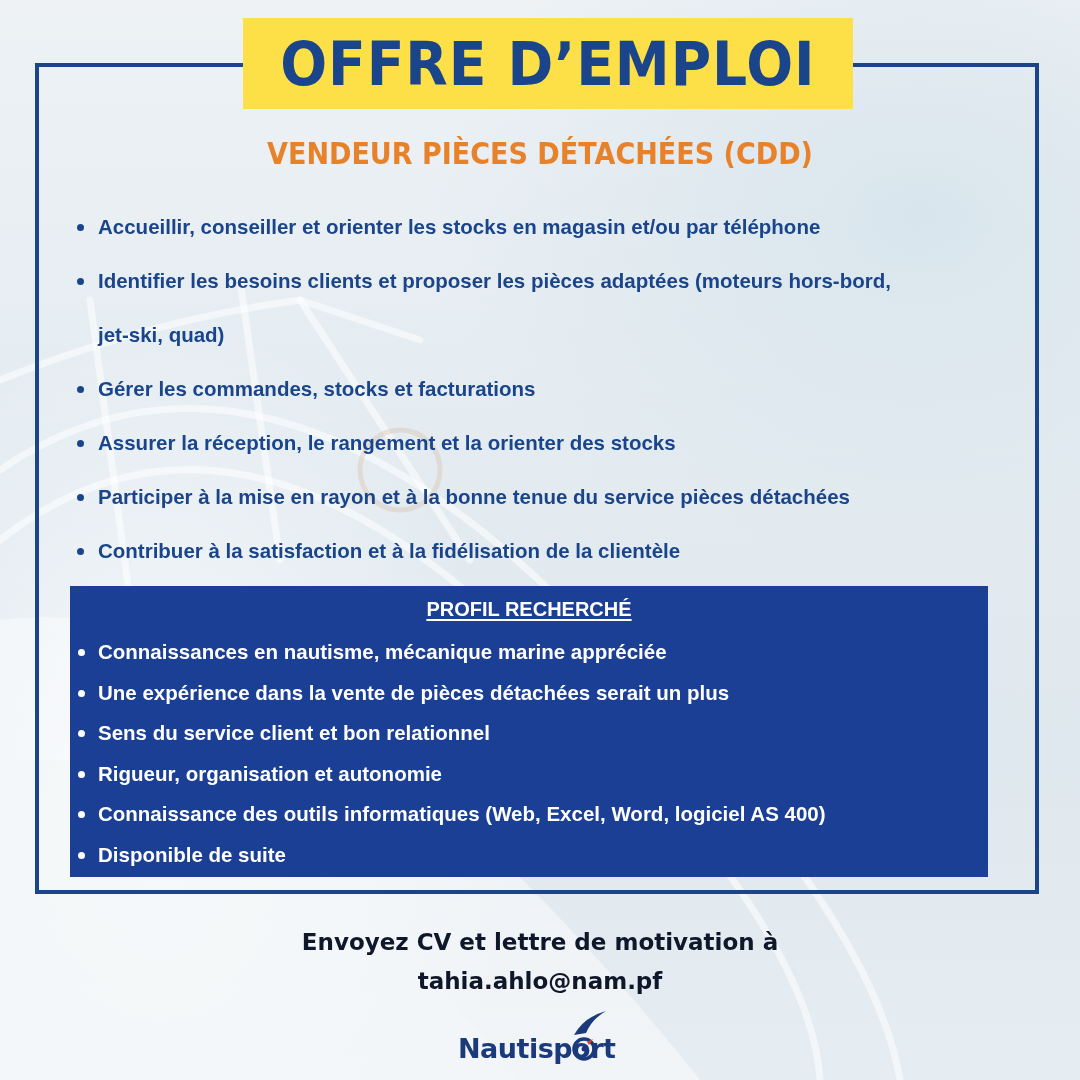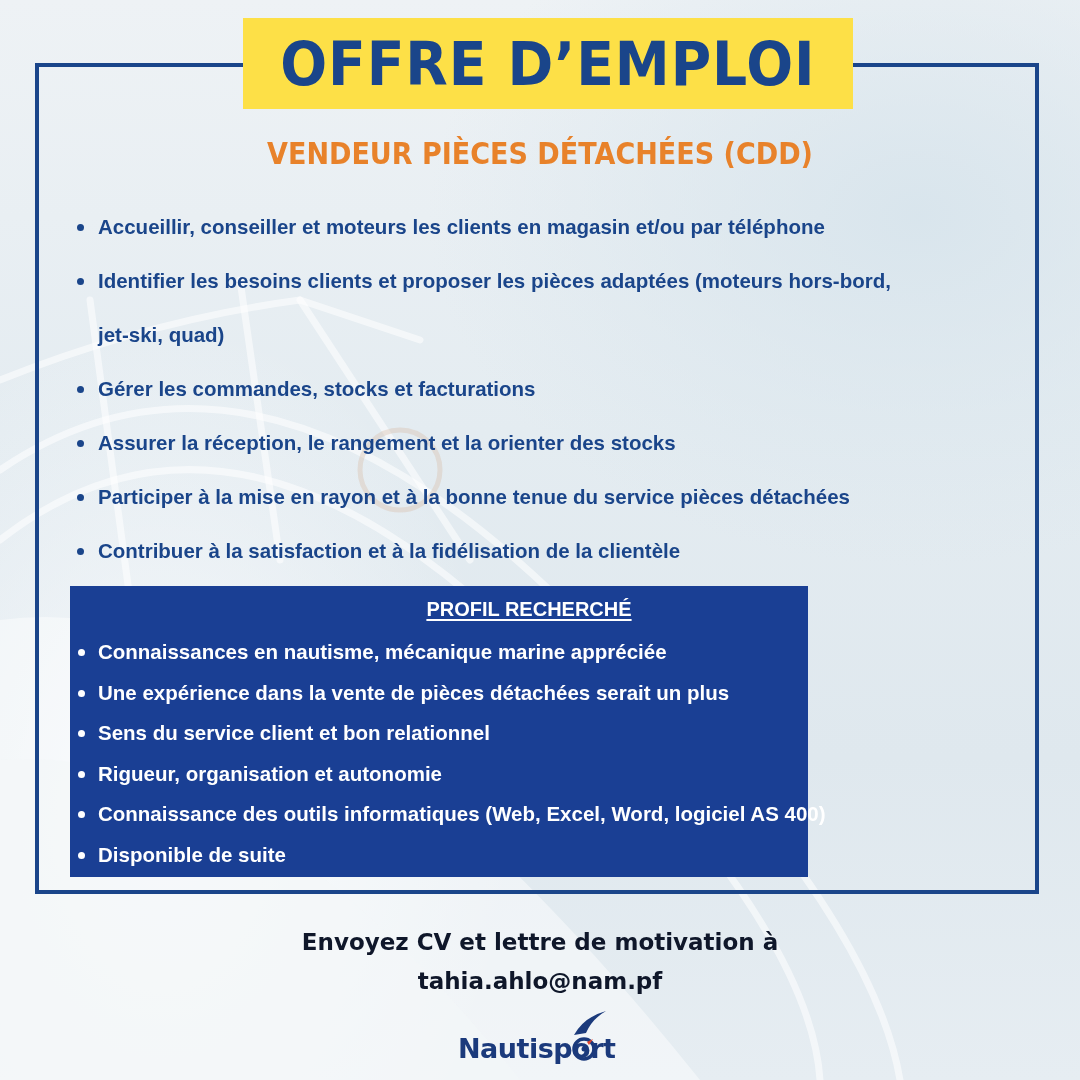--- a/index.html
+++ b/index.html
@@ -35,21 +35,21 @@
   .missions li {
     position:relative; padding-left:23px; font-weight:bold; font-size:20.5px;
     color:#1a458a; line-height:54px; white-space:nowrap;
   }
   .missions li .bullet {
     position:absolute; left:2px; top:24px; width:7px; height:7px;
     border-radius:50%; background:#1a458a;
   }
   .missions li .wrap { display:block; }
   .profile-box {
-    position:absolute; left:70px; top:586px; width:738px; height:291px;
+    position:absolute; left:70px; top:586px; width:918px; height:291px;
     background:#1a3f94;
   }
   .profile-title {
     position:absolute; left:0; width:918px; top:12px; text-align:center;
     color:#ffffff; font-weight:bold; font-size:20px; text-decoration:underline;
     text-underline-offset:3px;
   }
   .profile-list {
     position:absolute; left:6px; top:46px; margin:0; padding:0; list-style:none;
   }
@@ -95,21 +95,21 @@
 
 <div class="title-box">
   <span class="title">OFFRE D’EMPLOI</span>
 </div>
 
 <div class="subtitle">VENDEUR PIÈCES DÉTACHÉES (CDD)</div>
 
 <ul class="missions">
   <li>
     <span class="bullet"></span>
-    <span>Accueillir, conseiller et moteurs les clients en magasin et/ou par téléphone</span>
+    <span>Accueillir, conseiller et orienter les stocks en magasin et/ou par téléphone</span>
   </li>
   <li>
     <span class="bullet"></span>
     <span class="wrap">Identifier les besoins clients et proposer les pièces adaptées (moteurs hors-bord,</span>
     <span class="wrap">jet-ski, quad)</span>
   </li>
   <li>
     <span class="bullet"></span>
     <span>Gérer les commandes, stocks et facturations</span>
   </li>

